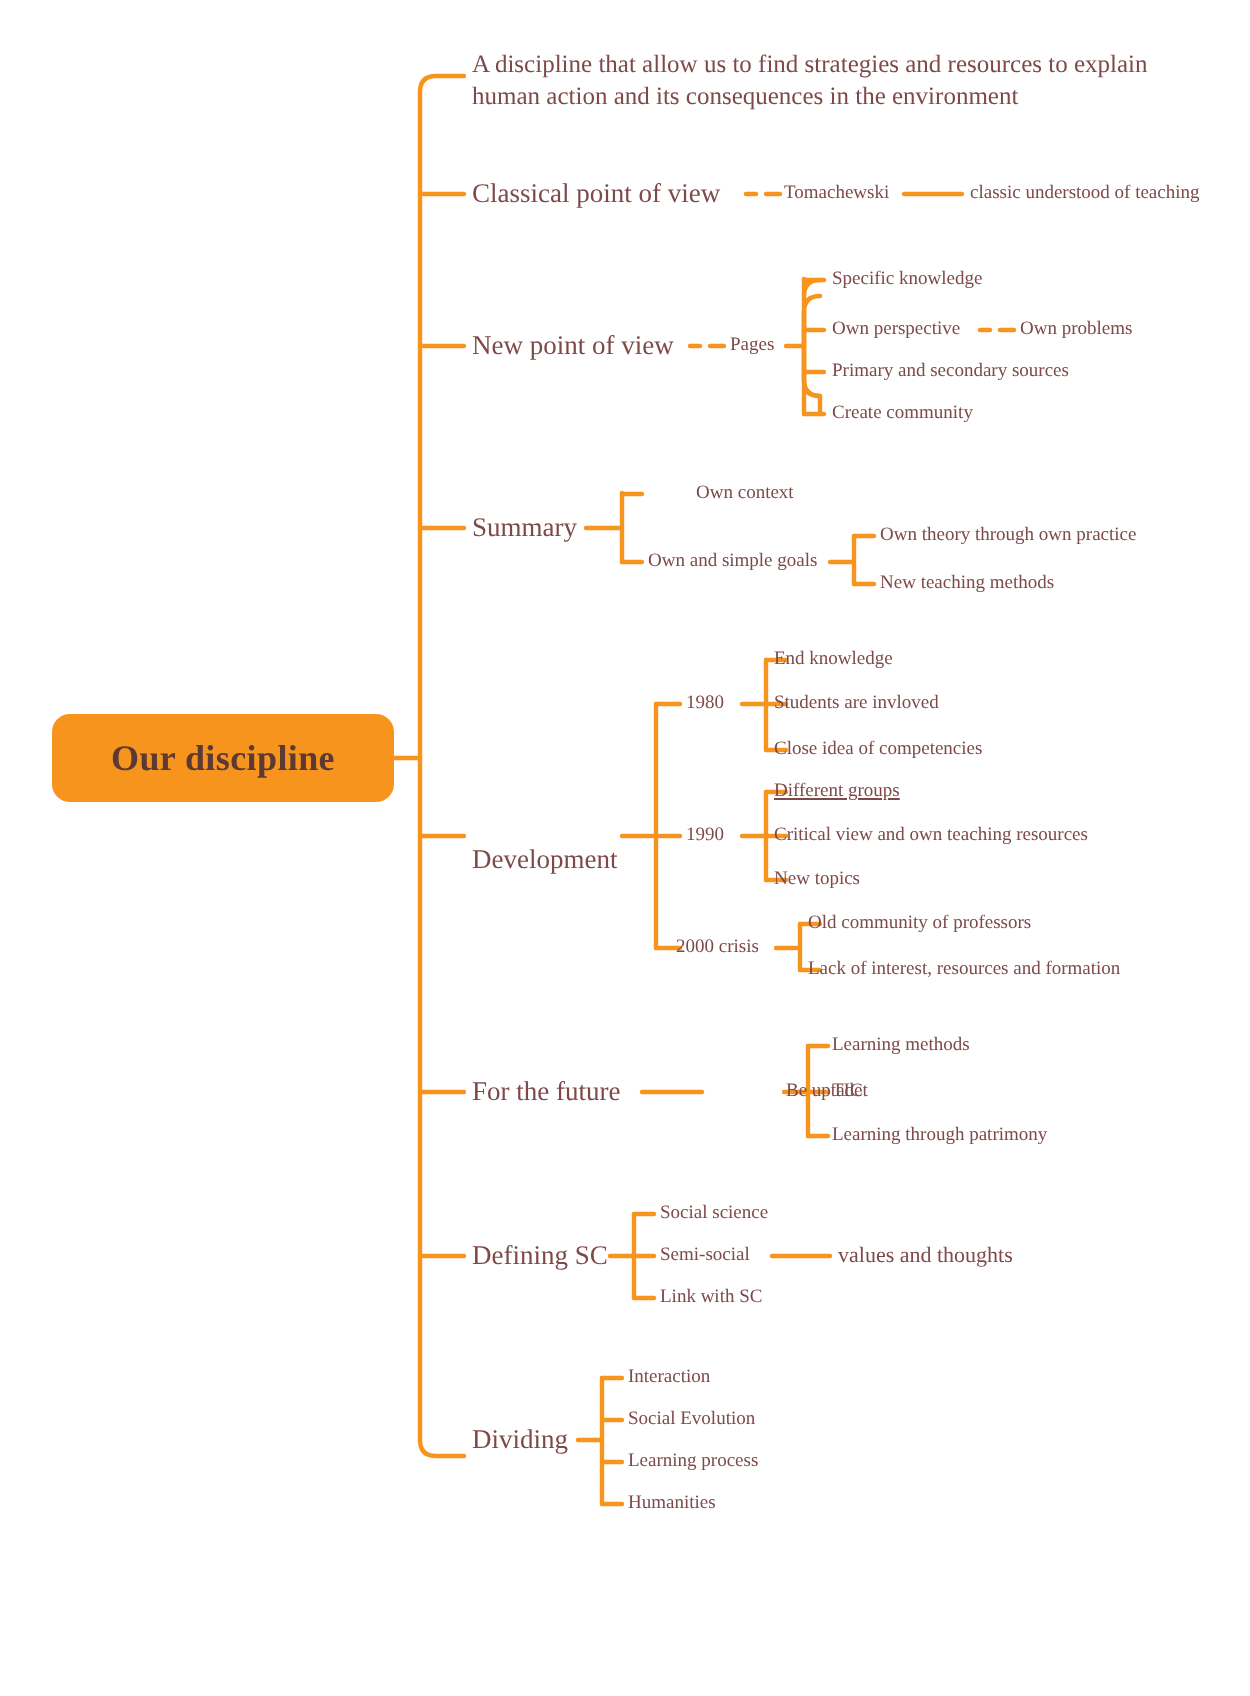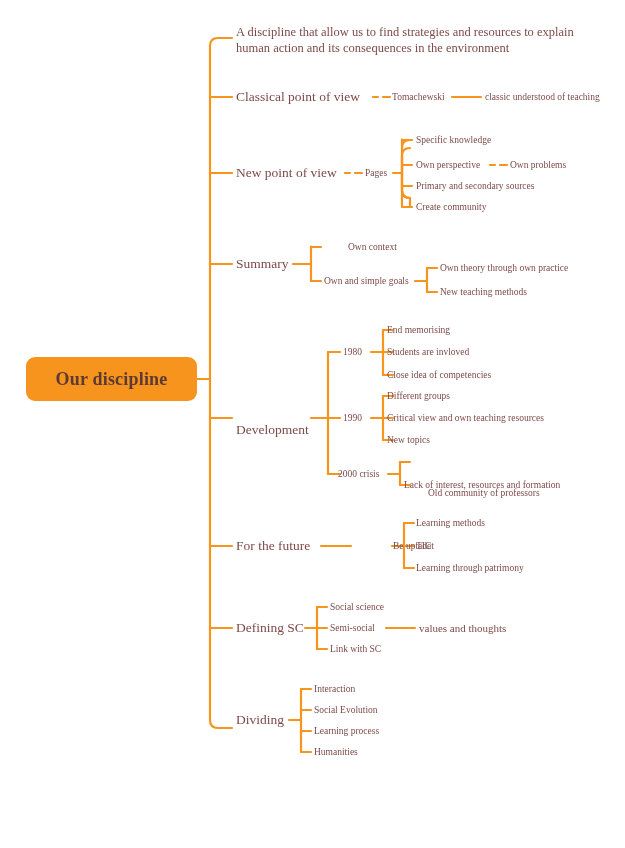--- a/index.html
+++ b/index.html
@@ -148,31 +148,31 @@
   <div class="node lvl2" style="left:416px;top:202px;">Create community</div>
 
   <div class="node lvl1" style="left:236px;top:256px;">Summary</div>
   <div class="node lvl2" style="left:324px;top:242px;padding-left:24px;">Own context</div>
   <div class="node lvl2" style="left:324px;top:276px;">Own and simple goals</div>
   <div class="node lvl3" style="left:440px;top:263px;">Own theory through own practice</div>
   <div class="node lvl3" style="left:440px;top:287px;">New teaching methods</div>
 
   <div class="node lvl1" style="left:236px;top:410px;margin-top:12px;">Development</div>
   <div class="node lvl2" style="left:343px;top:347px;">1980</div>
-  <div class="node lvl3" style="left:387px;top:325px;">End memorising</div>
+  <div class="node lvl3" style="left:387px;top:325px;">End knowledge</div>
   <div class="node lvl3" style="left:387px;top:347px;">Students are invloved</div>
   <div class="node lvl3" style="left:387px;top:370px;">Close idea of competencies</div>
 
   <div class="node lvl2" style="left:343px;top:413px;">1990</div>
-  <div class="node lvl3" style="left:387px;top:391px;">Different groups</div>
+  <div class="node lvl3" style="left:387px;top:391px;text-decoration:underline;">Different groups</div>
   <div class="node lvl3" style="left:387px;top:413px;">Critical view and own teaching resources</div>
   <div class="node lvl3" style="left:387px;top:435px;">New topics</div>
 
   <div class="node lvl2" style="left:338px;top:469px;">2000 crisis</div>
-  <div class="node lvl3" style="left:428px;top:457px;margin-top:31px;">Old community of professors</div>
+  <div class="node lvl3" style="left:404px;top:457px;">Old community of professors</div>
   <div class="node lvl3" style="left:404px;top:480px;">Lack of interest, resources and formation</div>
 
   <div class="node lvl1" style="left:236px;top:538px;">For the future</div>
   <div class="node lvl2" style="left:355px;top:541px;margin-left:38px;">Be uptadet</div>
   <div class="node lvl2" style="left:416px;top:518px;">Learning methods</div>
   <div class="node lvl2" style="left:416px;top:541px;">TIC</div>
   <div class="node lvl2" style="left:416px;top:563px;">Learning through patrimony</div>
 
   <div class="node lvl1" style="left:236px;top:620px;">Defining SC</div>
   <div class="node lvl2" style="left:330px;top:602px;">Social science</div>

